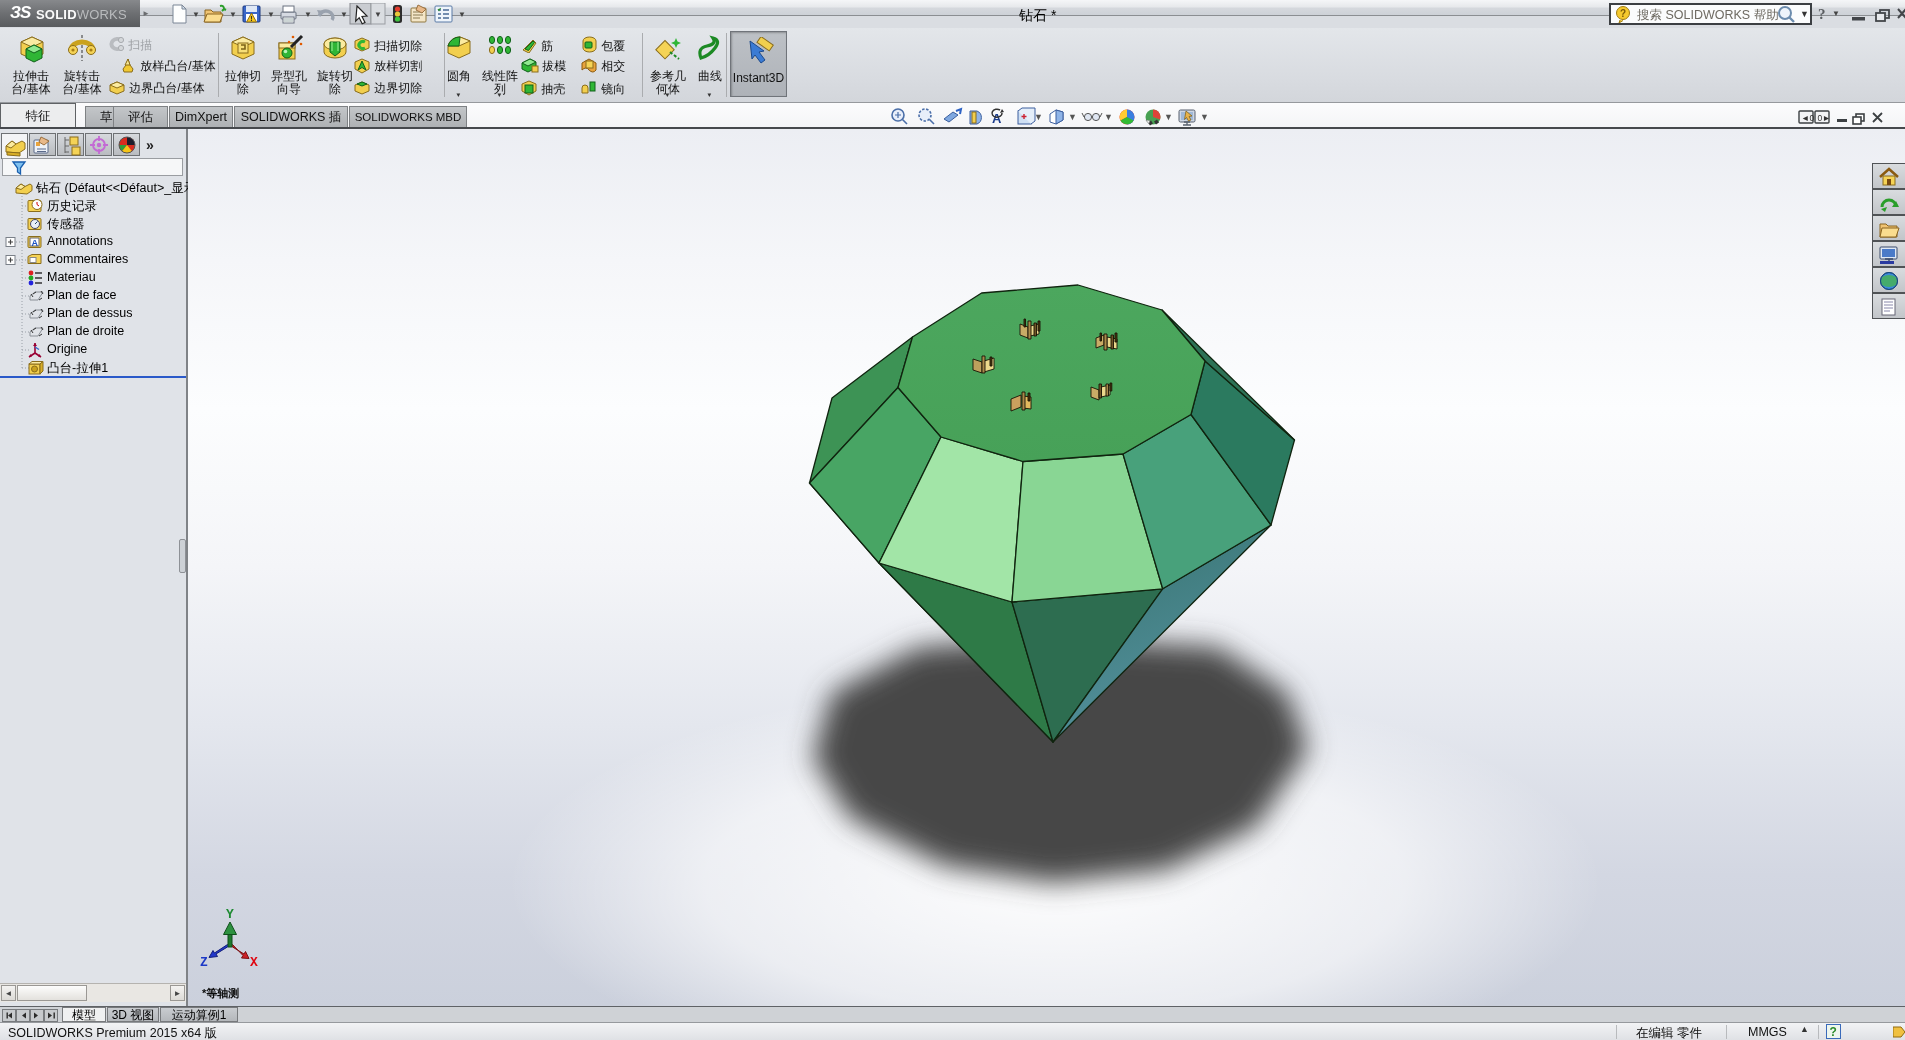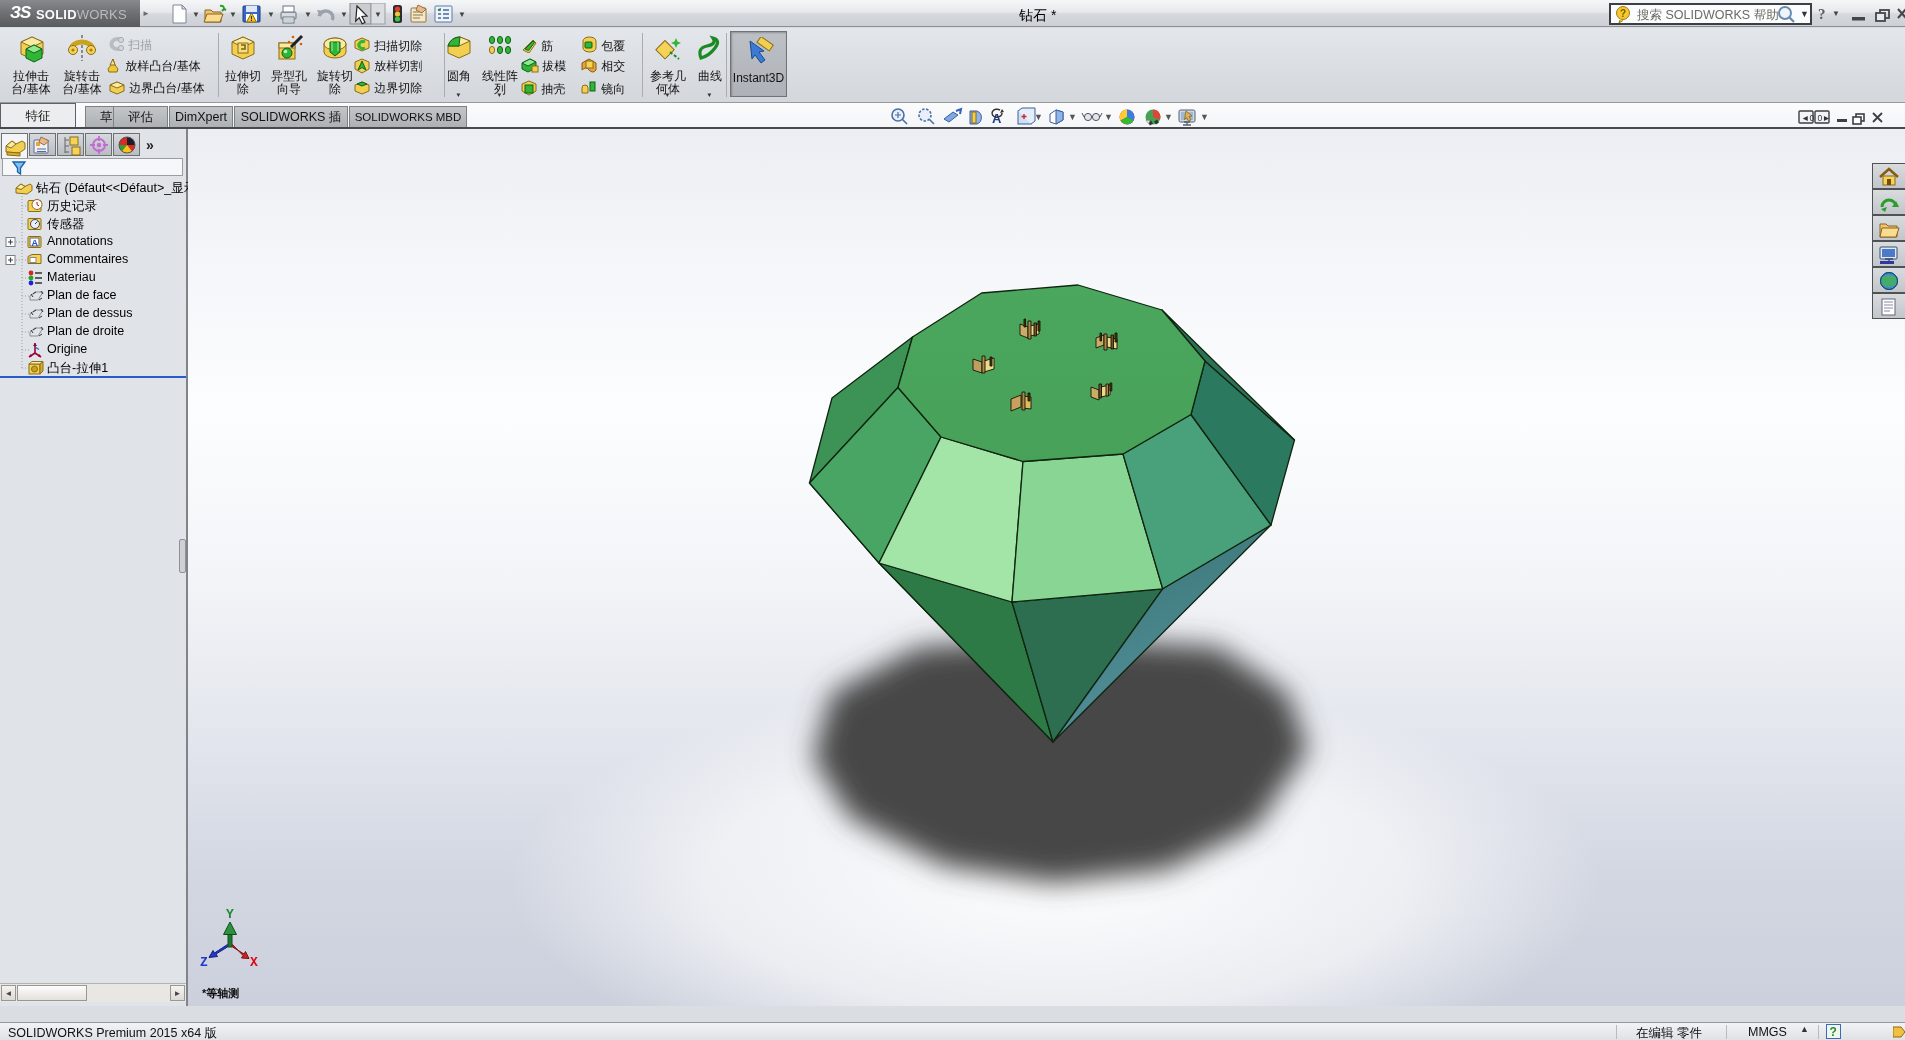--- a/index.html
+++ b/index.html
@@ -1,21 +1,21 @@
 <!DOCTYPE html>
 <html><head>
 <meta charset="utf-8">
 <style>
 * { margin:0; padding:0; box-sizing:border-box; }
 html,body { width:1905px; height:1040px; overflow:hidden; font-family:"Liberation Sans", sans-serif; }
 #page { position:absolute; left:0; top:0; width:1905px; height:1040px; background:#dadde2; }
 .abs { position:absolute; }
 
 
-#titlebar { position:absolute; left:0; top:0; width:1905px; height:27px;
+#titlebar { position:absolute; left:0; top:0; width:1905px; height:16px;
   background:linear-gradient(180deg,#f5f6f8 0%,#e7e9ec 45%,#d5d8dd 55%,#cdd1d7 100%);
   border-bottom:1px solid #8b8e92; }
 #swlogo { position:absolute; left:0; top:0; width:140px; height:27px;
   background:linear-gradient(180deg,#87898c 0%,#6d6f72 50%,#595b5e 100%); color:#fff; }
 #swlogo .ds { position:absolute; left:10px; top:3px; font-size:17px; font-style:italic; font-weight:bold; letter-spacing:-1px; }
 #swlogo .t1 { position:absolute; left:36px; top:7px; font-size:13px; font-weight:bold; letter-spacing:0.2px; color:#fafafa;}
 #swlogo .t2 { color:#b9bbbd; font-weight:normal;}
 
 
 #ribbon { position:absolute; left:0; top:28px; width:1905px; height:75px;
@@ -206,21 +206,21 @@
           <circle cx="25" cy="16" r="1.6" fill="#a77d14"></circle>
         </svg>
       <div>旋转击<br>台/基体</div>
     </div>
 
     <div class="smallrow" style="left:108px;top:8px;color:#9ea1a5;"><svg width="17" height="16" style="vertical-align:-3px">
           <path d="M13,4 a6,5 0 1 0 0,8" fill="none" stroke="#b9bcc0" stroke-width="4"></path>
           <circle cx="13" cy="4" r="2.6" fill="#d4d7da" stroke="#a9acb0"></circle>
           <circle cx="13" cy="12" r="2.6" fill="#d4d7da" stroke="#a9acb0"></circle>
         </svg> <span class="lbl">扫描</span></div>
-    <div class="smallrow" style="left:105px;top:29px;"><svg width="17" height="17" style="vertical-align:-4px">
+    <div class="smallrow" style="left:120px;top:29px;"><svg width="17" height="17" style="vertical-align:-4px">
           <path d="M8,2 l2,6 3,4 -1,3 -8,0 -1,-3 3,-4 z" fill="#f0c832" stroke="#8a6d1c"></path>
           <path d="M8,2 l2,6 -5,0 z" fill="#f8e792" stroke="#8a6d1c"></path>
         </svg> <span class="lbl">放样凸台/基体</span></div>
     <div class="smallrow" style="left:108px;top:51px;"><svg width="18" height="16" style="vertical-align:-3px">
           <polygon points="2,6 9,3 16,6 16,12 9,15 2,12" fill="#f2cf4e" stroke="#8a6d1c"></polygon>
           <polygon points="2,6 9,3 16,6 9,9" fill="#fbeba0" stroke="#8a6d1c"></polygon>
         </svg> <span class="lbl">边界凸台/基体</span></div>
 
     <div class="rsep" style="left:218px;"></div>
 
@@ -729,20 +729,41 @@
           <circle cx="11" cy="10" r="8.5" fill="#3a8ad8" stroke="#1a4a80"></circle>
           <path d="M4,6 q7,-4 14,0 q2,4 0,8 q-7,4 -14,0 q-2,-4 0,-8" fill="#48b058" opacity="0.85"></path>
           <circle cx="11" cy="10" r="8.5" fill="none" stroke="#1a4a80"></circle>
         </svg></div>
     <div class="tpbtn"><svg width="22" height="20" style="margin:3px 0 0 5px;">
           <rect x="4" y="2" width="13" height="16" fill="#fff" stroke="#667"></rect>
           <path d="M6,5 h9 M6,8 h9 M6,11 h9 M6,14 h6" stroke="#88a"></path>
         </svg></div>
   </div>
 
+  <div id="bottombar">
+    <div class="abs" style="left:2px;top:1px;width:58px;height:13px;">
+      <svg width="58" height="13">
+          <g fill="#c7cacd" stroke="#787b7e">
+            <rect x="0.5" y="0.5" width="13" height="12"></rect>
+            <rect x="14.5" y="0.5" width="13" height="12"></rect>
+            <rect x="28.5" y="0.5" width="13" height="12"></rect>
+            <rect x="42.5" y="0.5" width="13" height="12"></rect>
+          </g>
+          <g fill="#2b2b2b">
+            <path d="M10,3.5 l-4,3 4,3 z M4.5,3.5 v6 h1.4 v-6 z"></path>
+            <path d="M24,3.5 l-4,3 4,3 z"></path>
+            <path d="M32,3.5 l4,3 -4,3 z"></path>
+            <path d="M46,3.5 l4,3 -4,3 z M51.5,3.5 v6 h1.4 v-6 z"></path>
+          </g>
+        </svg>
+    </div>
+    <div class="btab active" style="left:62px;width:44px;">模型</div>
+    <div class="btab" style="left:107px;width:52px;">3D 视图</div>
+    <div class="btab" style="left:160px;width:78px;">运动算例1</div>
+  </div>
 
   <div id="statusbar">
     <div class="abs" style="left:8px;top:2px;">SOLIDWORKS Premium 2015 x64 版</div>
     <div class="abs" style="left:1636px;top:2px;">在编辑 零件</div>
     <div class="abs" style="left:1748px;top:2px;">MMGS</div>
     <div class="abs" style="left:1800px;top:1px;font-size:9px;color:#333;">▲</div>
     <div class="abs" style="left:1616px;top:2px;width:1px;height:14px;background:#b8babd;"></div>
     <div class="abs" style="left:1726px;top:2px;width:1px;height:14px;background:#b8babd;"></div>
     <div class="abs" style="left:1818px;top:2px;width:1px;height:14px;background:#b8babd;"></div>
     <svg class="abs" style="left:1826px;top:1px;" width="16" height="16">

